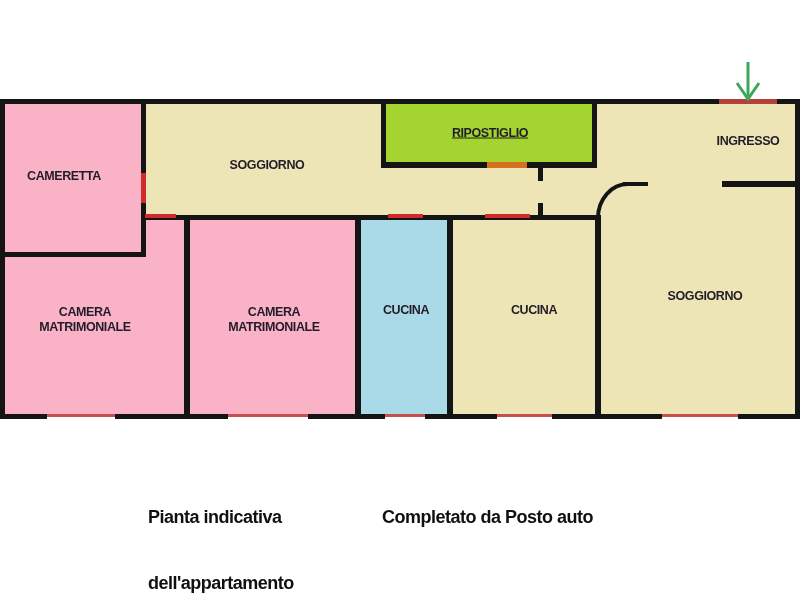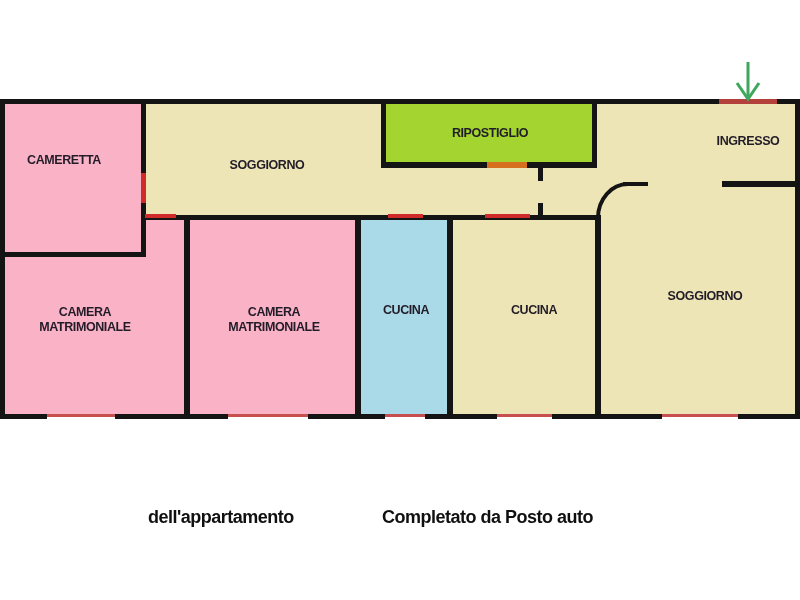--- a/index.html
+++ b/index.html
@@ -75,36 +75,37 @@
     </div>
 
   <svg width="800" height="600" viewBox="0 0 800 600">
     <path d="M 598 218 A 30 34 0 0 1 628 184" fill="none" stroke-width="4" stroke="#141414"></path>
     <g fill="none" stroke-width="3" stroke="#3FA75C">
       <path d="M 748 62 L 748 96"></path>
       <path d="M 737 83 L 748 99 L 759 83"></path>
     </g>
   </svg>
 
-  <div class="room-label" style="left:64px;top:160px;">CAMERETTA</div>
+  <div class="room-label" style="left:64px;top:176px;">CAMERETTA</div>
   <div class="room-label" style="left:267px;top:165px;">SOGGIORNO</div>
-  <div class="room-label" style="left:490px;top:133px;">RIPOSTIGLIO</div>
+  <div class="room-label" style="left:490px;top:133px;text-decoration:underline;">RIPOSTIGLIO</div>
   <div class="room-label" style="left:748px;top:141px;">INGRESSO</div>
   <div class="room-label" style="left:85px;top:320px;">
     <div>CAMERA</div>
     <div>MATRIMONIALE</div>
   </div>
   <div class="room-label" style="left:274px;top:320px;">
     <div>CAMERA</div>
     <div>MATRIMONIALE</div>
   </div>
   <div class="room-label" style="left:406px;top:310px;">CUCINA</div>
   <div class="room-label" style="left:534px;top:310px;">CUCINA</div>
   <div class="room-label" style="left:705px;top:296px;">SOGGIORNO</div>
 
   <div class="caption" style="left:148px;top:462px;">
+    <div>Pianta indicativa</div>
     <div>dell'appartamento</div>
   </div>
   <div class="caption" style="left:382px;top:462px;">
     <div>Completato da Posto auto</div>
   </div>
 
 </div>
 
 </body></html>

